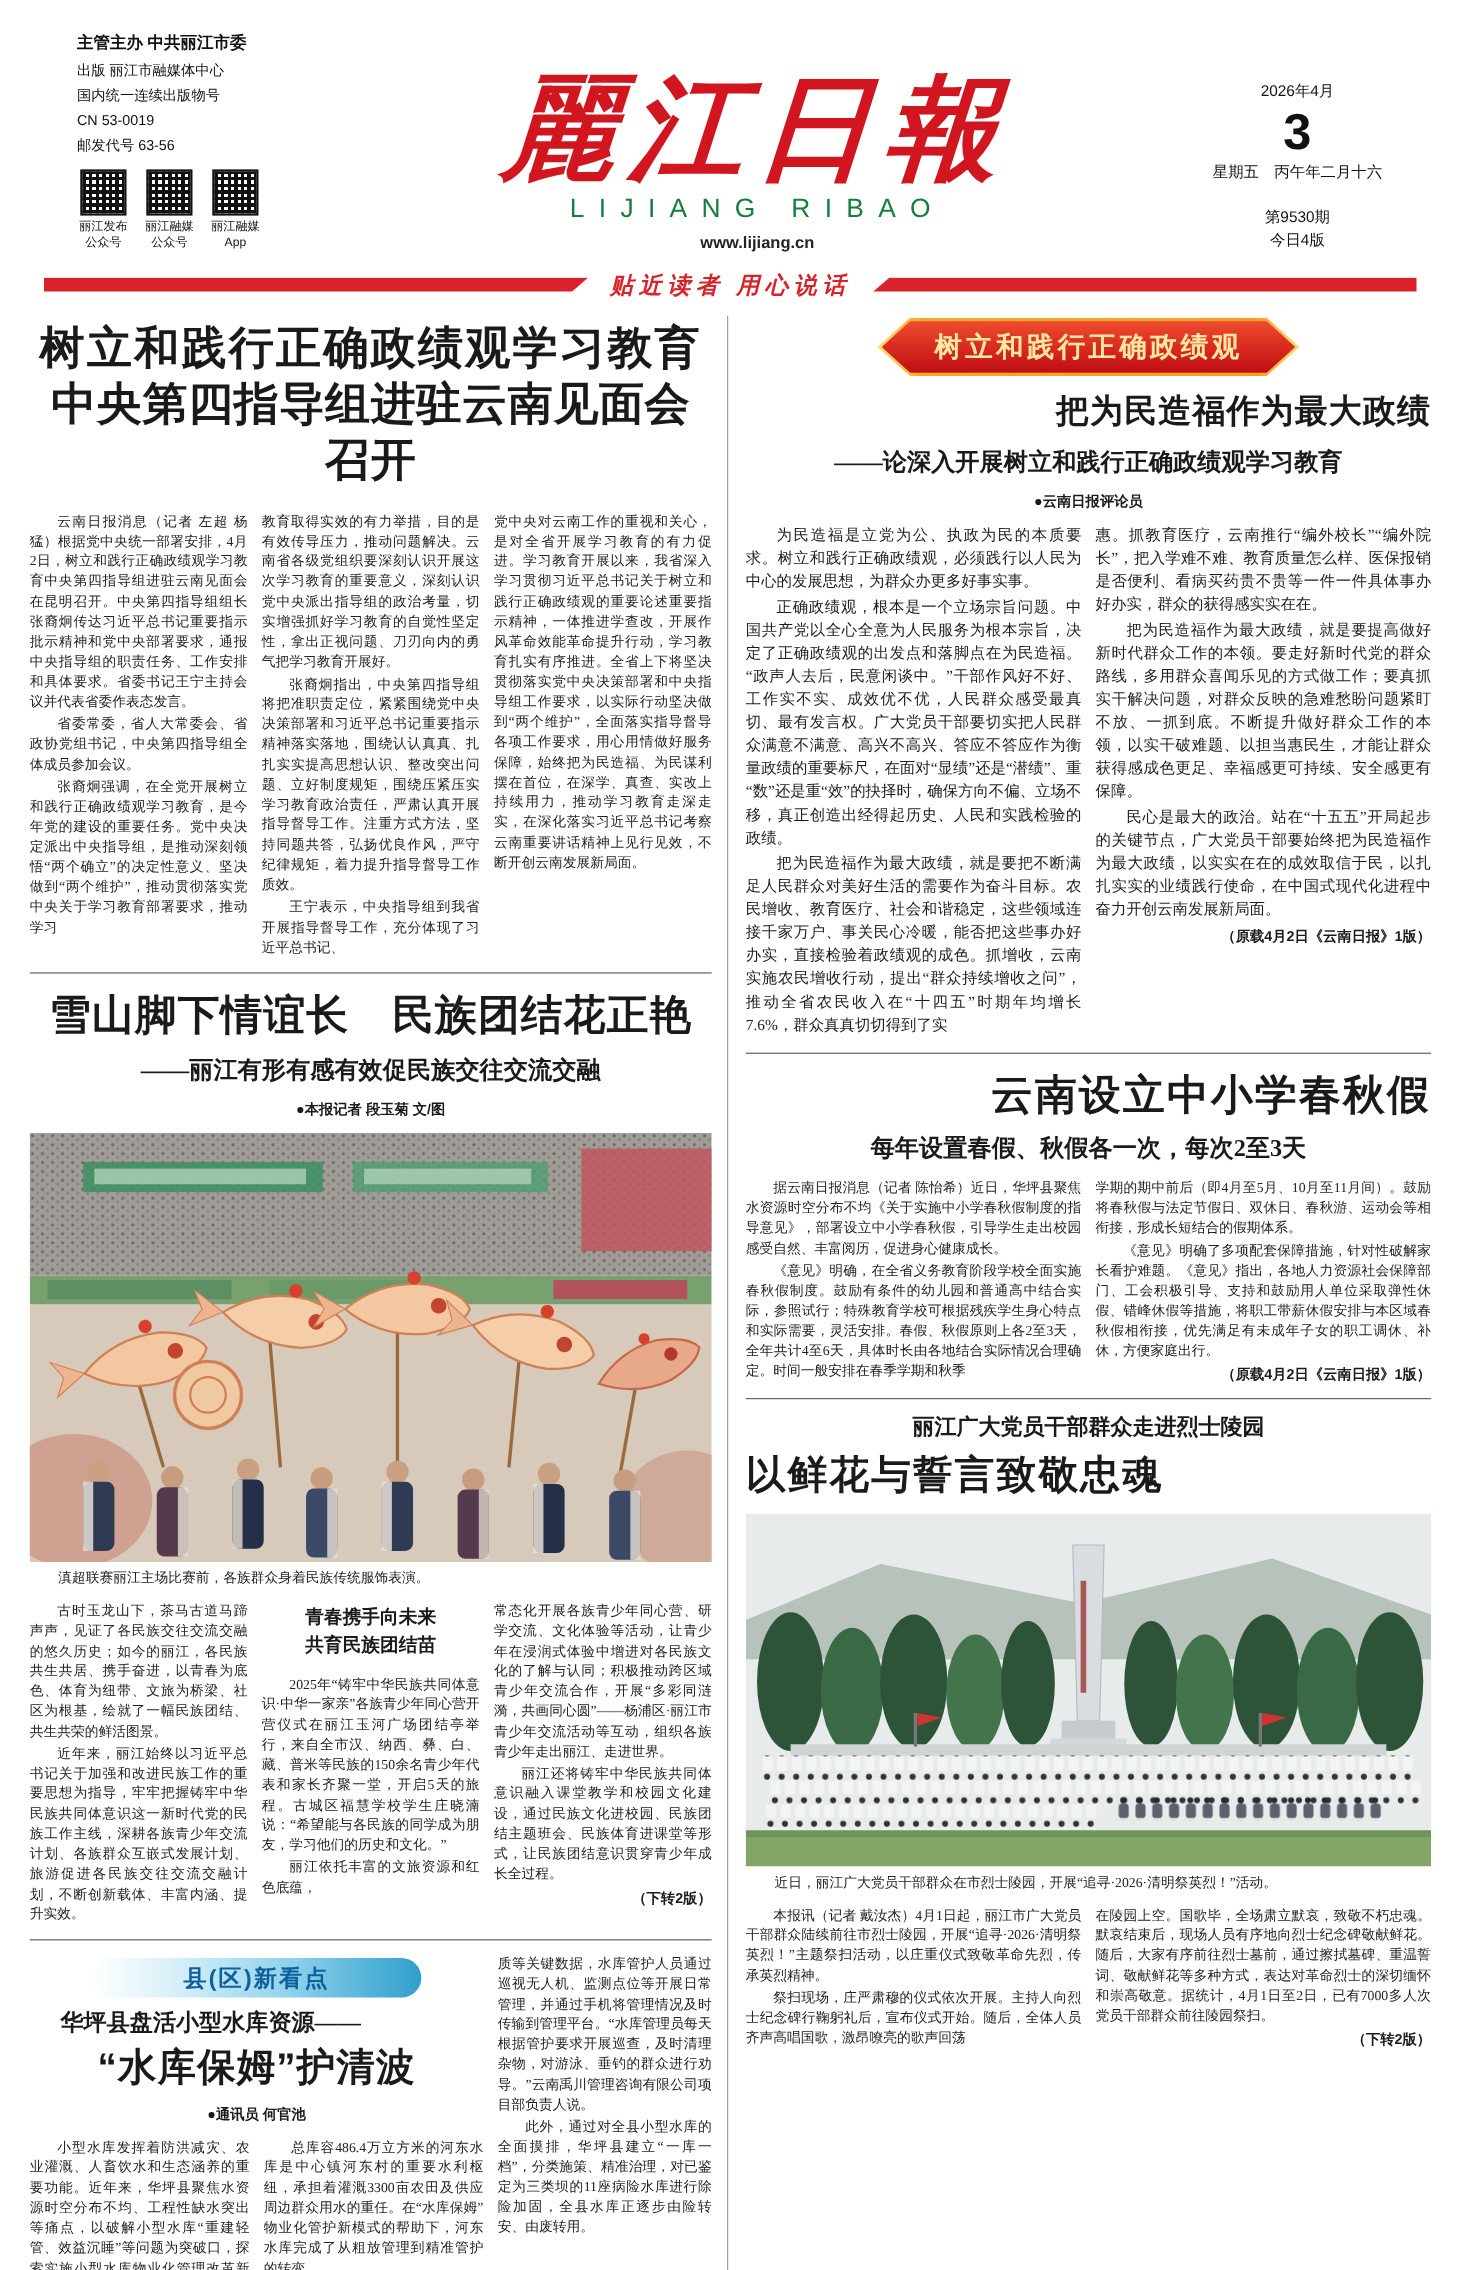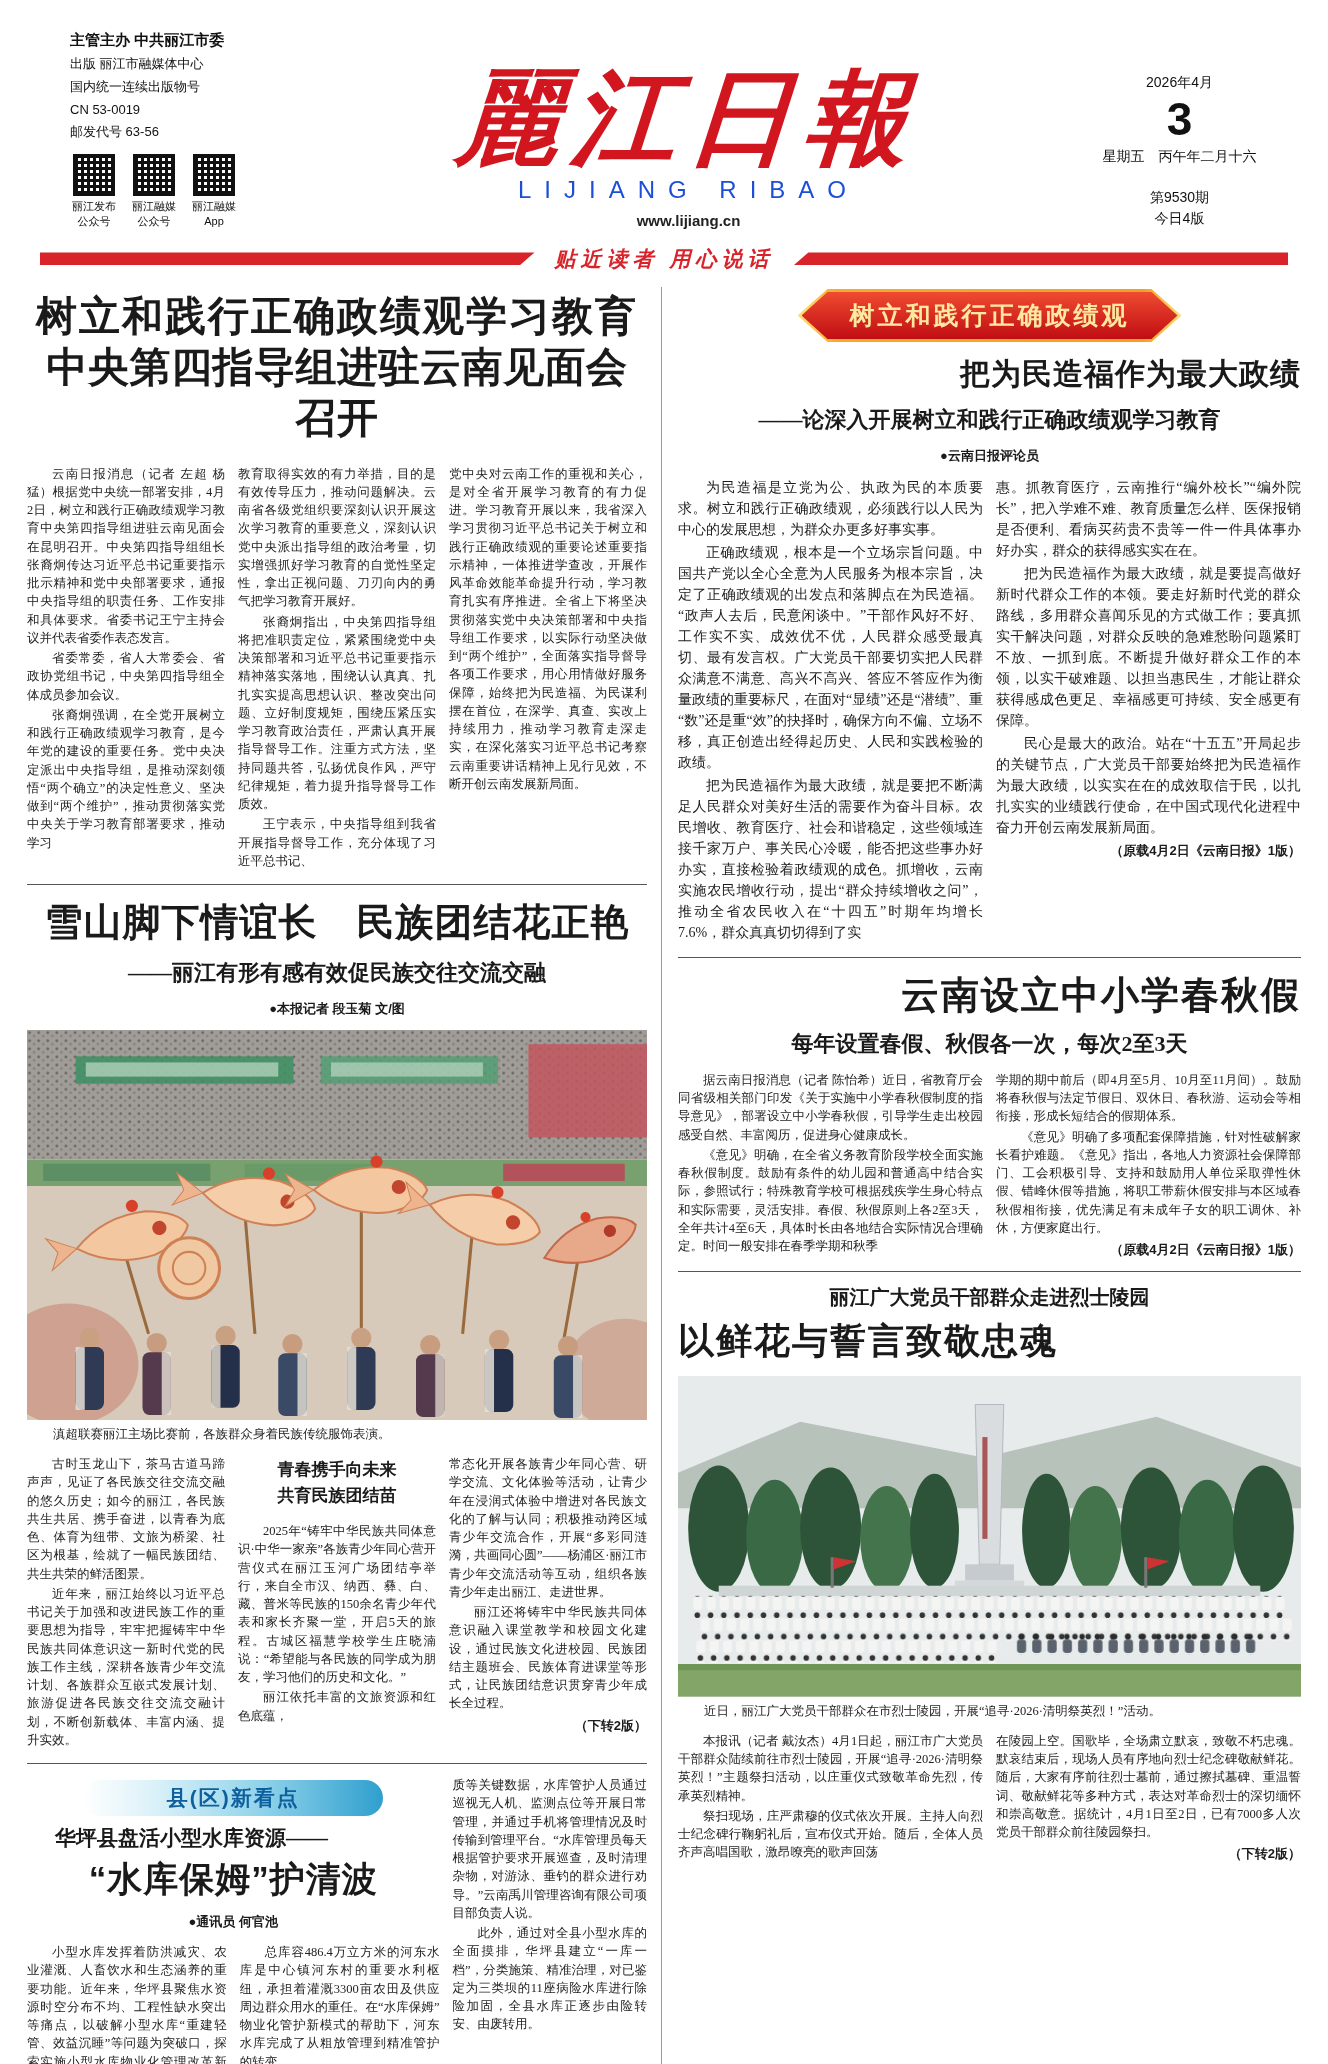--- a/index.html
+++ b/index.html
@@ -12,21 +12,21 @@
   .pub-line-bold{font-weight:bold;font-size:15px;}
   .qr-row{display:flex;gap:12px;margin-top:10px;}
   .qr{width:48px;text-align:center;font-size:11px;line-height:1.35;color:#111;}
   .qr-box{width:42px;height:42px;margin:0 auto 3px;border:2px solid #111;box-sizing:border-box;
     background-image:repeating-linear-gradient(0deg,#111 0 3px,transparent 3px 6px),
                      repeating-linear-gradient(90deg,#111 0 3px,#fff 3px 6px);}
   .title-block{flex:1;text-align:center;padding-top:6px;}
   .calligraphy{font-family:"Liberation Serif",serif;font-style:italic;font-weight:900;
     font-size:104px;line-height:1.1;color:#d2161f;letter-spacing:12px;white-space:nowrap;
     transform:skewX(-4deg);}
-  .latin{color:#1d4ed8;font-size:24px;letter-spacing:13px;margin-top:0;}
+  .latin{color:#15803d;font-size:24px;letter-spacing:13px;margin-top:0;}
   .website{font-size:15px;font-weight:bold;color:#222;margin-top:8px;}
   .date-block{width:225px;text-align:center;font-size:14px;color:#111;padding-top:46px;line-height:1.5;}
   .date-day{font-size:46px;font-weight:900;line-height:1.15;}
   .issue-group{margin-top:20px;}
 
   
   .slogan{display:flex;align-items:center;margin:16px 40px 0 40px;height:28px;}
   .slogan .bar{flex:1;height:13px;background:#d8232a;}
   .slogan .bar.left{clip-path:polygon(0 0,100% 0,calc(100% - 15px) 100%,0 100%);}
   .slogan .bar.right{clip-path:polygon(15px 0,100% 0,100% 100%,0 100%);}
@@ -392,21 +392,21 @@
       </article>
 
       <hr class="rule">
 
       <article>
         <h2 class="hol-h">云南设立中小学春秋假</h2>
         <div class="sub-serif">每年设置春假、秋假各一次，每次2至3天</div>
         <div class="cols">
           <div class="col">
               <div class="coltext">
-                <p>据云南日报消息（记者 陈怡希）近日，省教育厅会同省级相关部门印发《关于实施中小学春秋假制度的指导意见》，部署设立中小学春秋假，引导学生走出校园感受自然、丰富阅历，促进身心健康成长。</p>
+                <p>据云南日报消息（记者 陈怡希）近日，华坪县聚焦水资源时空分布不均《关于实施中小学春秋假制度的指导意见》，部署设立中小学春秋假，引导学生走出校园感受自然、丰富阅历，促进身心健康成长。</p>
                 <p>《意见》明确，在全省义务教育阶段学校全面实施春秋假制度。鼓励有条件的幼儿园和普通高中结合实际，参照试行；特殊教育学校可根据残疾学生身心特点和实际需要，灵活安排。春假、秋假原则上各2至3天，全年共计4至6天，具体时长由各地结合实际情况合理确定。时间一般安排在春季学期和秋季</p>
               </div>
             </div>
           <div class="col cont">
             <div class="coltext">
                 <p>学期的期中前后（即4月至5月、10月至11月间）。鼓励将春秋假与法定节假日、双休日、春秋游、运动会等相衔接，形成长短结合的假期体系。</p>
                 <p>《意见》明确了多项配套保障措施，针对性破解家长看护难题。《意见》指出，各地人力资源社会保障部门、工会积极引导、支持和鼓励用人单位采取弹性休假、错峰休假等措施，将职工带薪休假安排与本区域春秋假相衔接，优先满足有未成年子女的职工调休、补休，方便家庭出行。</p>
               </div>
             <div class="source">（原载4月2日《云南日报》1版）</div>
           </div>

